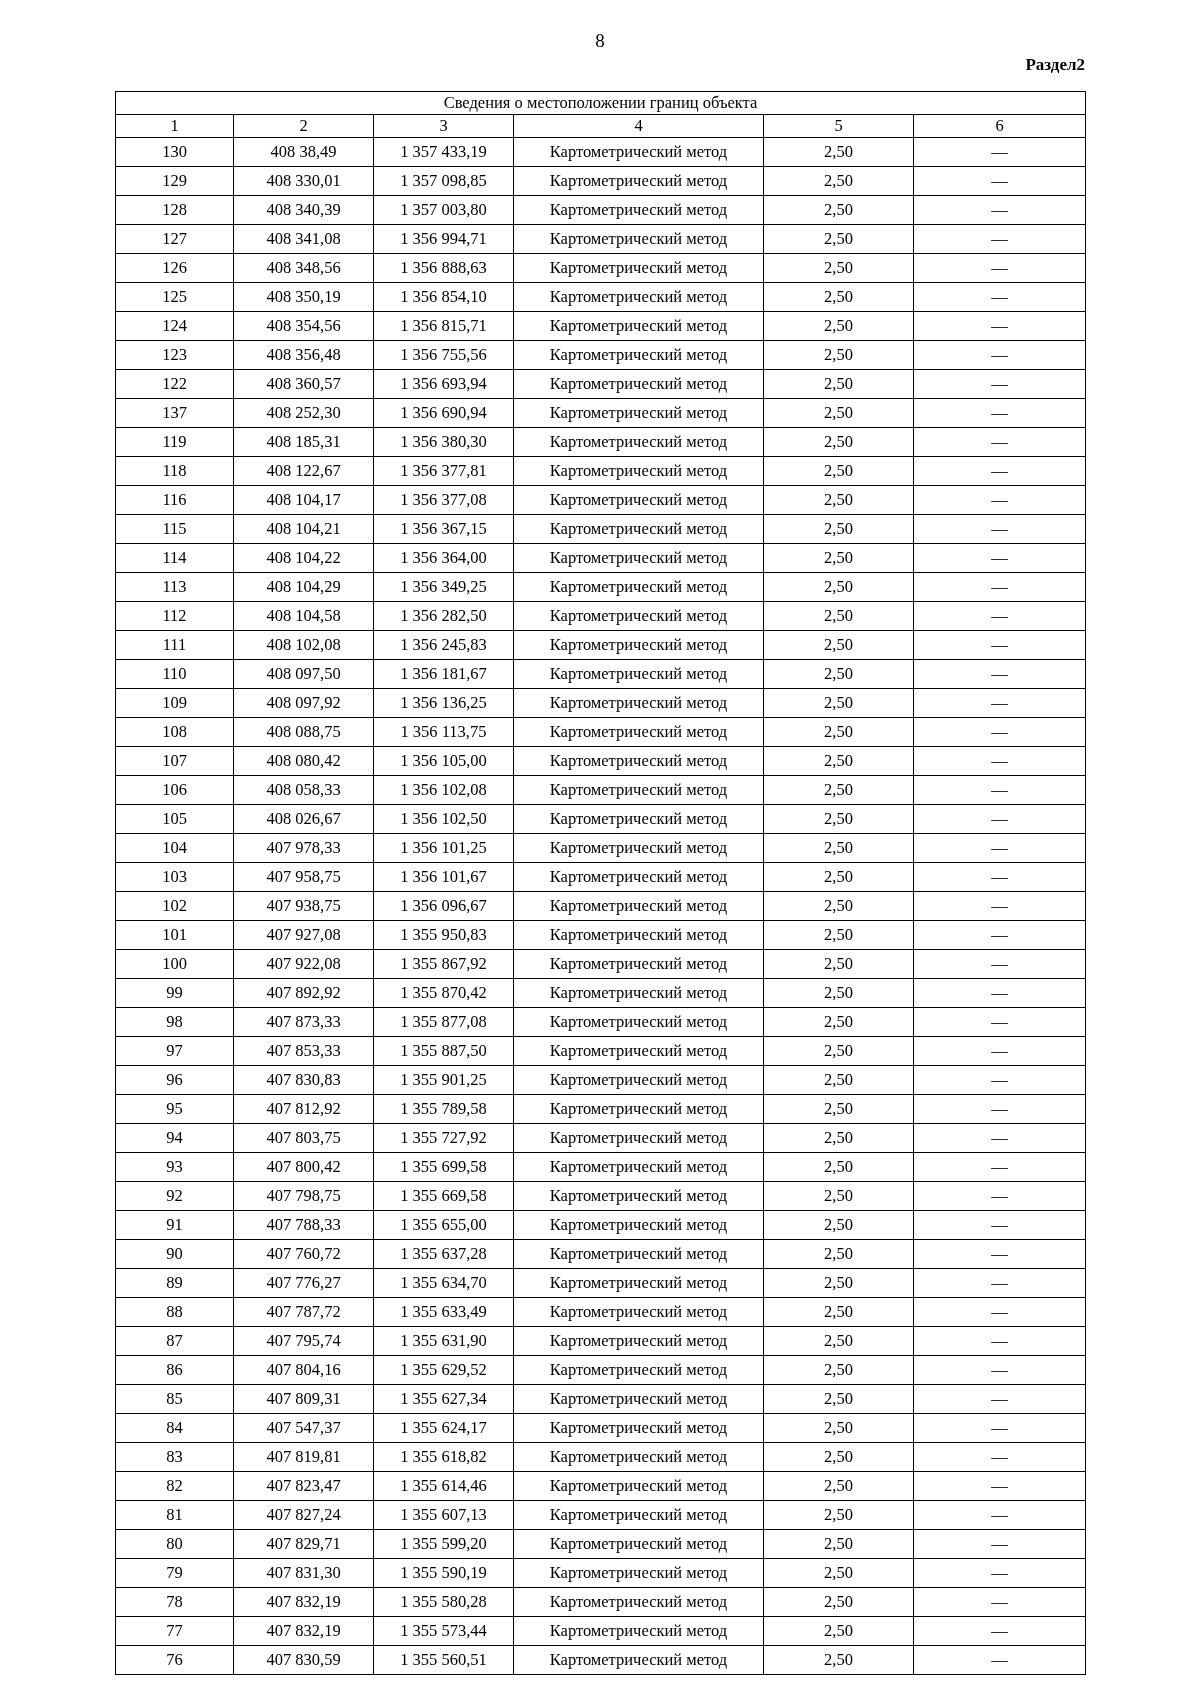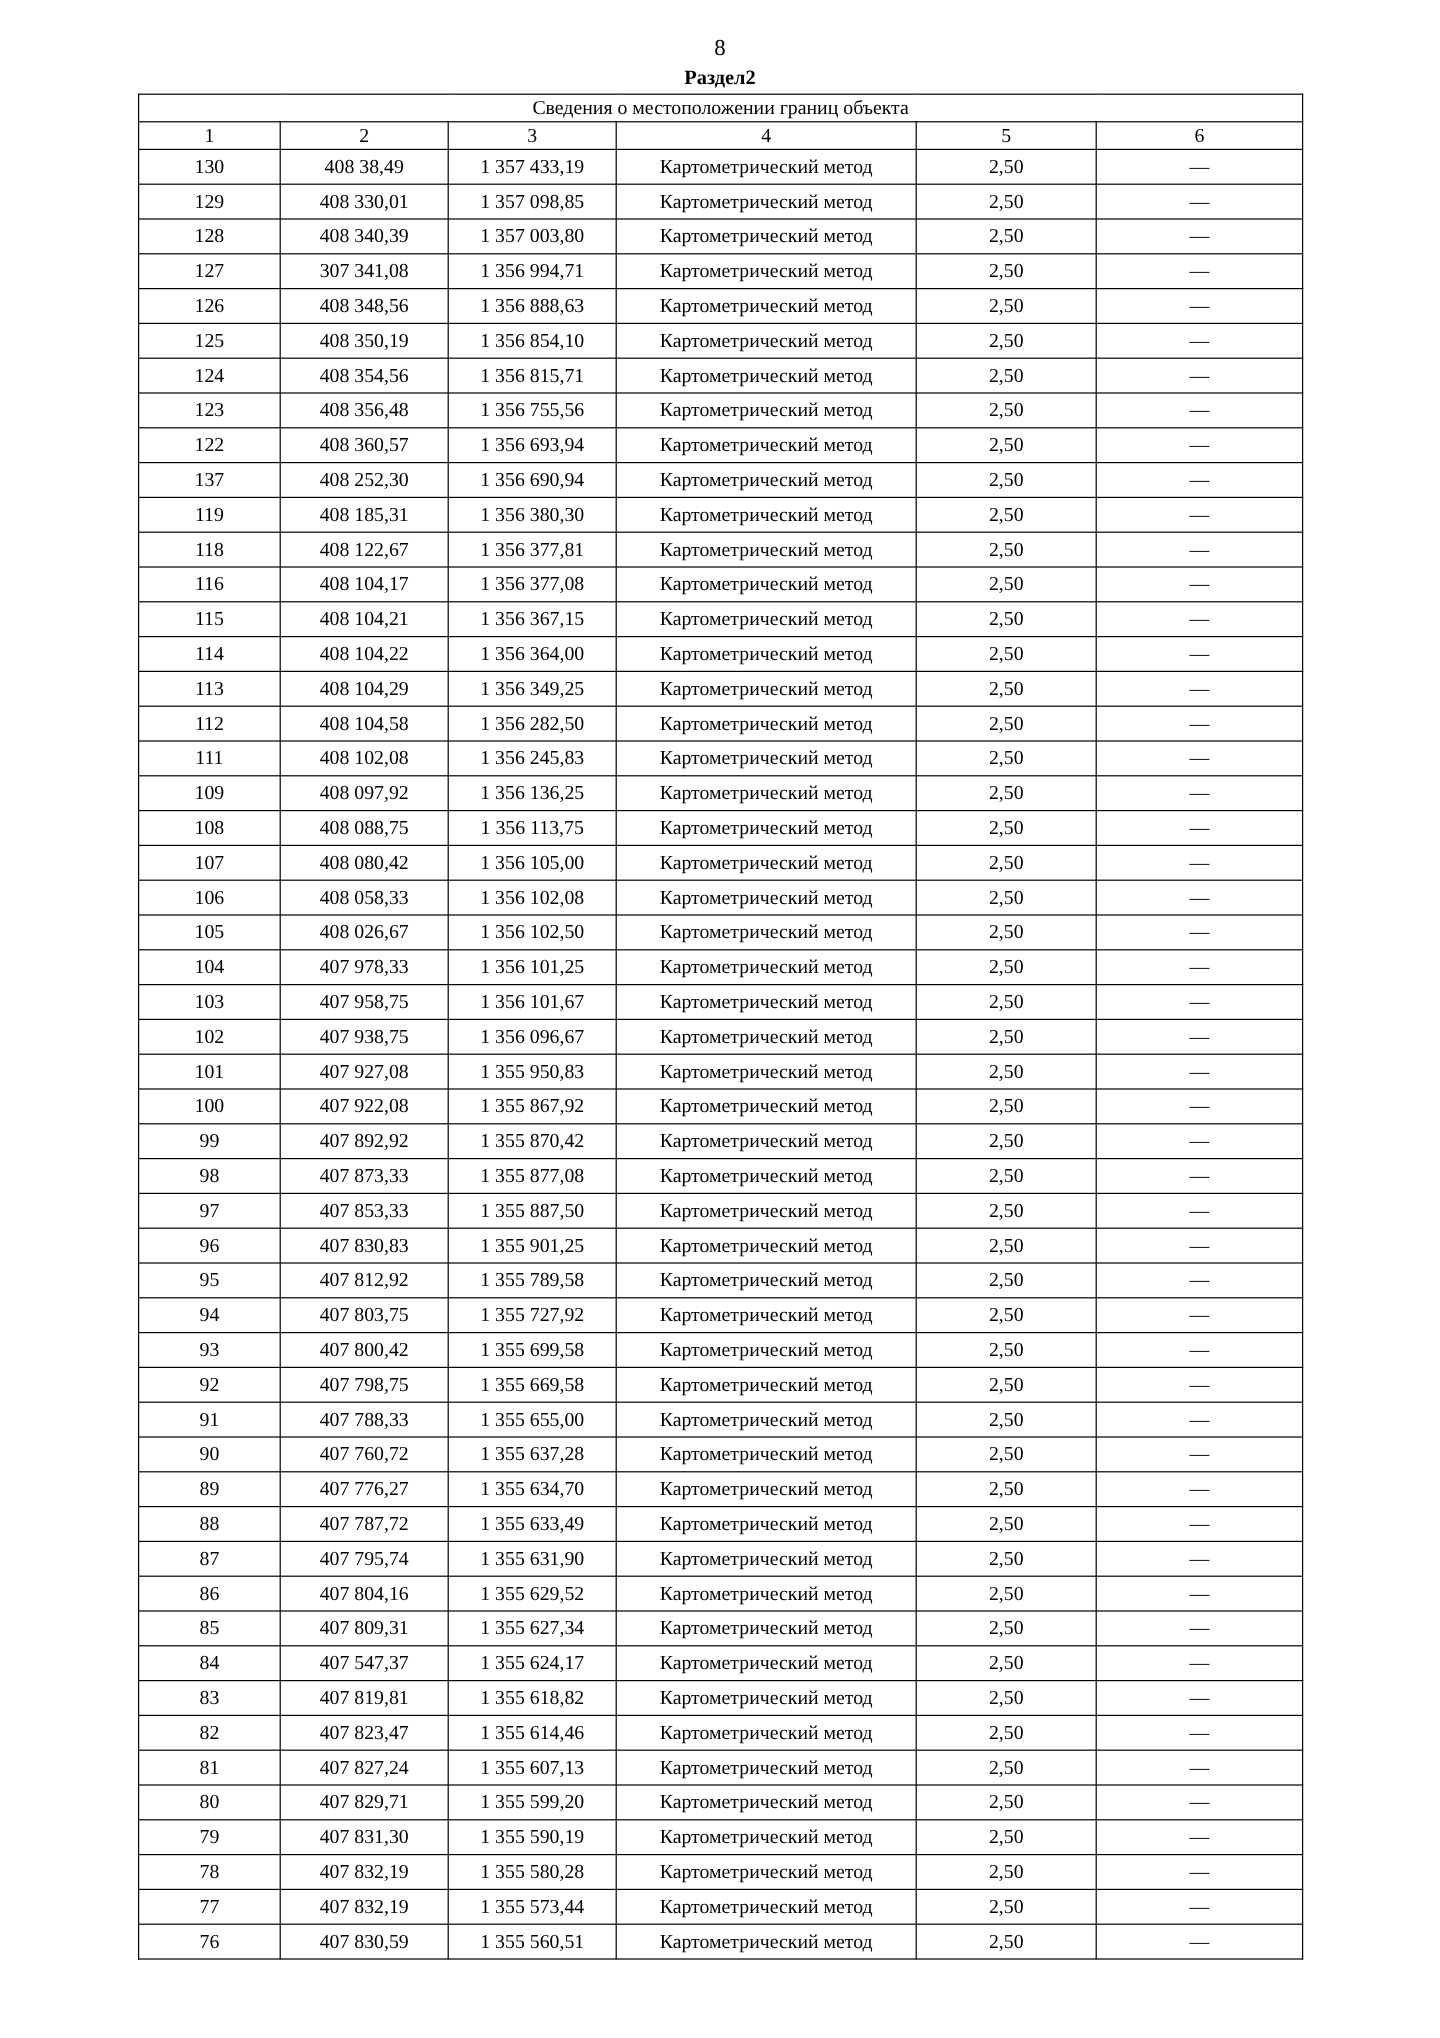--- a/index.html
+++ b/index.html
@@ -20,25 +20,25 @@
     padding: 30px 115px 0 115px;
     position: relative;
   }
   .page-number {
     text-align: center;
     font-size: 19px;
     line-height: 22px;
     margin-bottom: 3px;
   }
   .section-label {
-    text-align: center;
+    text-align: right;
     font-size: 17px;
     font-weight: bold;
     line-height: 19px;
-    margin-bottom: 4px;
+    margin-bottom: 17px;
   }
   table.doc-table {
     border-collapse: collapse;
     width: 970px;
     table-layout: fixed;
   }
   table.doc-table td,
   table.doc-table th {
     border: 1px solid #000000;
     font-size: 16.5px;
@@ -120,21 +120,21 @@
         <tr class="data-row">
           <td>128</td>
           <td>408 340,39</td>
           <td>1 357 003,80</td>
           <td>Картометрический метод</td>
           <td>2,50</td>
           <td class="dash">—</td>
         </tr>
         <tr class="data-row">
           <td>127</td>
-          <td>307 341,08</td>
+          <td>408 341,08</td>
           <td>1 356 994,71</td>
           <td>Картометрический метод</td>
           <td>2,50</td>
           <td class="dash">—</td>
         </tr>
         <tr class="data-row">
           <td>126</td>
           <td>408 348,56</td>
           <td>1 356 888,63</td>
           <td>Картометрический метод</td>
@@ -234,20 +234,28 @@
           <td>408 104,58</td>
           <td>1 356 282,50</td>
           <td>Картометрический метод</td>
           <td>2,50</td>
           <td class="dash">—</td>
         </tr>
         <tr class="data-row">
           <td>111</td>
           <td>408 102,08</td>
           <td>1 356 245,83</td>
+          <td>Картометрический метод</td>
+          <td>2,50</td>
+          <td class="dash">—</td>
+        </tr>
+        <tr class="data-row">
+          <td>110</td>
+          <td>408 097,50</td>
+          <td>1 356 181,67</td>
           <td>Картометрический метод</td>
           <td>2,50</td>
           <td class="dash">—</td>
         </tr>
         <tr class="data-row">
           <td>109</td>
           <td>408 097,92</td>
           <td>1 356 136,25</td>
           <td>Картометрический метод</td>
           <td>2,50</td>

